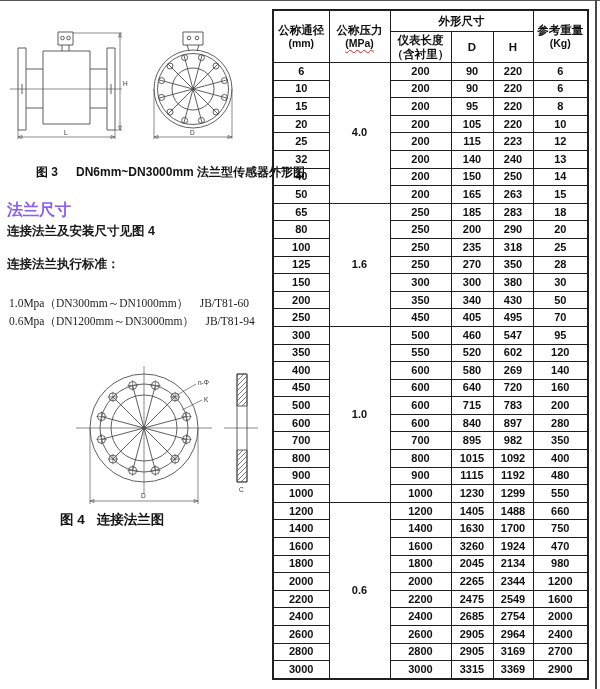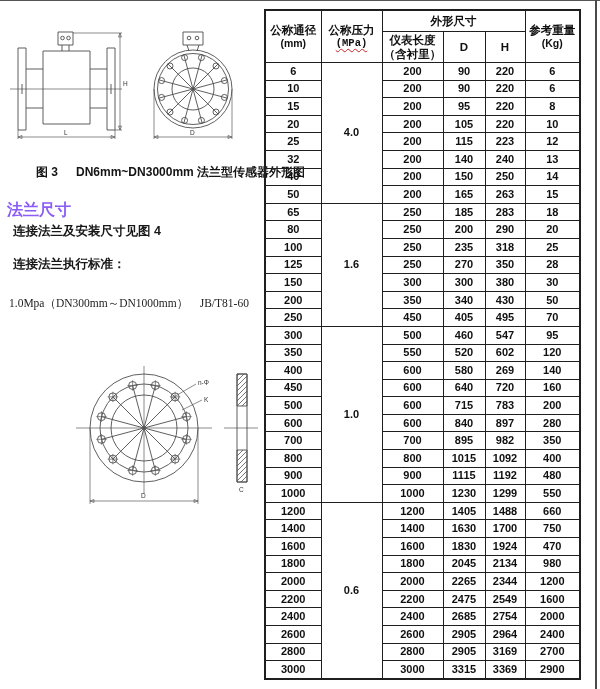--- a/index.html
+++ b/index.html
@@ -2,44 +2,44 @@
 <html><head>
 <meta charset="utf-8">
 <style>
   html,body{margin:0;padding:0;background:#fff;}
   .page{position:relative;width:600px;height:689px;background:#fff;overflow:hidden;
         font-family:"Liberation Sans", sans-serif;color:#1a1a1a;}
   .edge-right{position:absolute;top:0;left:595px;width:2px;height:689px;background:#4a4a4a;}
   .edge-top{position:absolute;top:0;left:0;width:600px;height:1px;background:#555;}
   .cap{position:absolute;font-size:12px;font-weight:700;white-space:pre;color:#141414;}
   .heading{position:absolute;left:7px;top:200px;font-size:16px;font-weight:700;color:#8b5cf6;}
-  .bodyline{position:absolute;left:7px;font-size:12.5px;font-weight:600;color:#181818;white-space:pre;margin-left:6px;}
+  .bodyline{position:absolute;left:7px;font-size:12.5px;font-weight:600;color:#181818;white-space:pre;}
   .stdline{position:absolute;left:9px;font-size:11.5px;font-weight:500;color:#222;white-space:pre;
            font-family:"Liberation Serif", serif;}
 
   
   .figsvg{position:absolute;}
   svg line,svg rect,svg circle,svg path,svg polyline{vector-effect:non-scaling-stroke;}
   .thin{stroke:#4d4d4d;stroke-width:0.9;fill:none;}
   .dim {stroke:#5a5a5a;stroke-width:0.7;fill:none;}
   .dimtxt{font-size:6.5px;fill:#333;font-family:"Liberation Sans",sans-serif;}
 
   
-  .tblwrap{position:absolute;left:264px;top:9px;}
+  .tblwrap{position:absolute;left:272px;top:9px;}
   table.dtable{border-collapse:collapse;table-layout:fixed;width:315px;}
   table.dtable td,table.dtable th{border:1px solid #1f1f1f;padding:0;margin:0;
       text-align:center;vertical-align:middle;font-weight:700;color:#101010;
       font-family:"Liberation Sans",sans-serif;overflow:hidden;}
   table.dtable{border:2px solid #1f1f1f;}
   th.hcell{font-size:11.5px;line-height:1.25;}
   th.hcell .sub{font-size:10.5px;font-weight:700;}
   td.dn,td.num{font-size:11px;height:16.6px;line-height:1;}
   td.pres{font-size:11px;vertical-align:top;padding-top:3px;line-height:1;}
   .wavy{text-decoration-line:underline;text-decoration-style:wavy;text-decoration-color:#cc2222;
-        text-decoration-thickness:1px;text-underline-offset:2px;font-family:Liberation Mono, monospace;}
+        text-decoration-thickness:1px;text-underline-offset:2px;}
   tr.hr1 th{height:20px;}
   tr.hr2 th{height:30px;}
 </style>
 </head>
 <body>
 
 <div class="page">
   <div class="edge-top"></div>
   <div class="edge-right"></div>
 
@@ -117,20 +117,21 @@
     <path class="dim" d="M232,111 l-4,-1.5 0,3 z" fill="#555"></path>
     <text class="dimtxt" x="190" y="109">D</text>
   </svg>
 
   <div class="cap" style="left:36px;top:164px"><span>图 3</span><span style="display:inline-block;width:18px"></span><span>DN6mm~DN3000mm 法兰型传感器外形图</span></div>
 
   <div class="heading">法兰尺寸</div>
   <div class="bodyline" style="top:223px">连接法兰及安装尺寸见图 4</div>
   <div class="bodyline" style="top:256px">连接法兰执行标准：</div>
   <div class="stdline" style="top:296px">1.0Mpa（DN300mm～DN1000mm）    JB/T81-60</div>
+  <div class="stdline" style="top:314px">0.6Mpa（DN1200mm～DN3000mm）    JB/T81-94</div>
 
   <svg class="figsvg" style="left:0;top:358px" width="265" height="150" viewBox="0 0 265 150">
     <defs>
       <pattern id="hatch" patternUnits="userSpaceOnUse" width="5" height="5">
         <path d="M0,5 L5,0" stroke="#555" stroke-width="0.8"></path>
       </pattern>
     </defs>
 
     <line class="dim" x1="144" y1="8" x2="144" y2="136"></line>
     <line class="dim" x1="76" y1="70" x2="212" y2="70"></line>
@@ -200,20 +201,21 @@
     <path class="dim" d="M198,143 l-4,-1.5 0,3 z" fill="#555"></path>
     <text class="dimtxt" x="141" y="140">D</text>
 
     <line class="dim" x1="224" y1="70" x2="258" y2="70"></line>
     <rect class="thin" x="237" y="16" width="10" height="108"></rect>
     <rect x="237" y="16" width="10" height="32" fill="url(#hatch)" stroke="#4d4d4d" stroke-width="0.9"></rect>
     <rect x="237" y="92" width="10" height="32" fill="url(#hatch)" stroke="#4d4d4d" stroke-width="0.9"></rect>
     <text class="dimtxt" x="239" y="134">C</text>
   </svg>
 
+  <div class="cap" style="left:60px;top:511px;font-size:13.5px"><span>图 4</span><span style="display:inline-block;width:12px"></span><span>连接法兰图</span></div>
 
   <div class="tblwrap">
     <table class="dtable">
       <colgroup>
         <col style="width:56px">
           <col style="width:61px">
           <col style="width:61px">
         <col style="width:42px">
           <col style="width:40px">
           <col style="width:55px">
@@ -433,21 +435,21 @@
           <tr>
             <td class="dn">1400</td>
             <td class="num">1400</td>
             <td class="num">1630</td>
             <td class="num">1700</td>
             <td class="num">750</td>
           </tr>
           <tr>
             <td class="dn">1600</td>
             <td class="num">1600</td>
-            <td class="num">1830</td>
+            <td class="num">3260</td>
             <td class="num">1924</td>
             <td class="num">470</td>
           </tr>
           <tr>
             <td class="dn">1800</td>
             <td class="num">1800</td>
             <td class="num">2045</td>
             <td class="num">2134</td>
             <td class="num">980</td>
           </tr>

